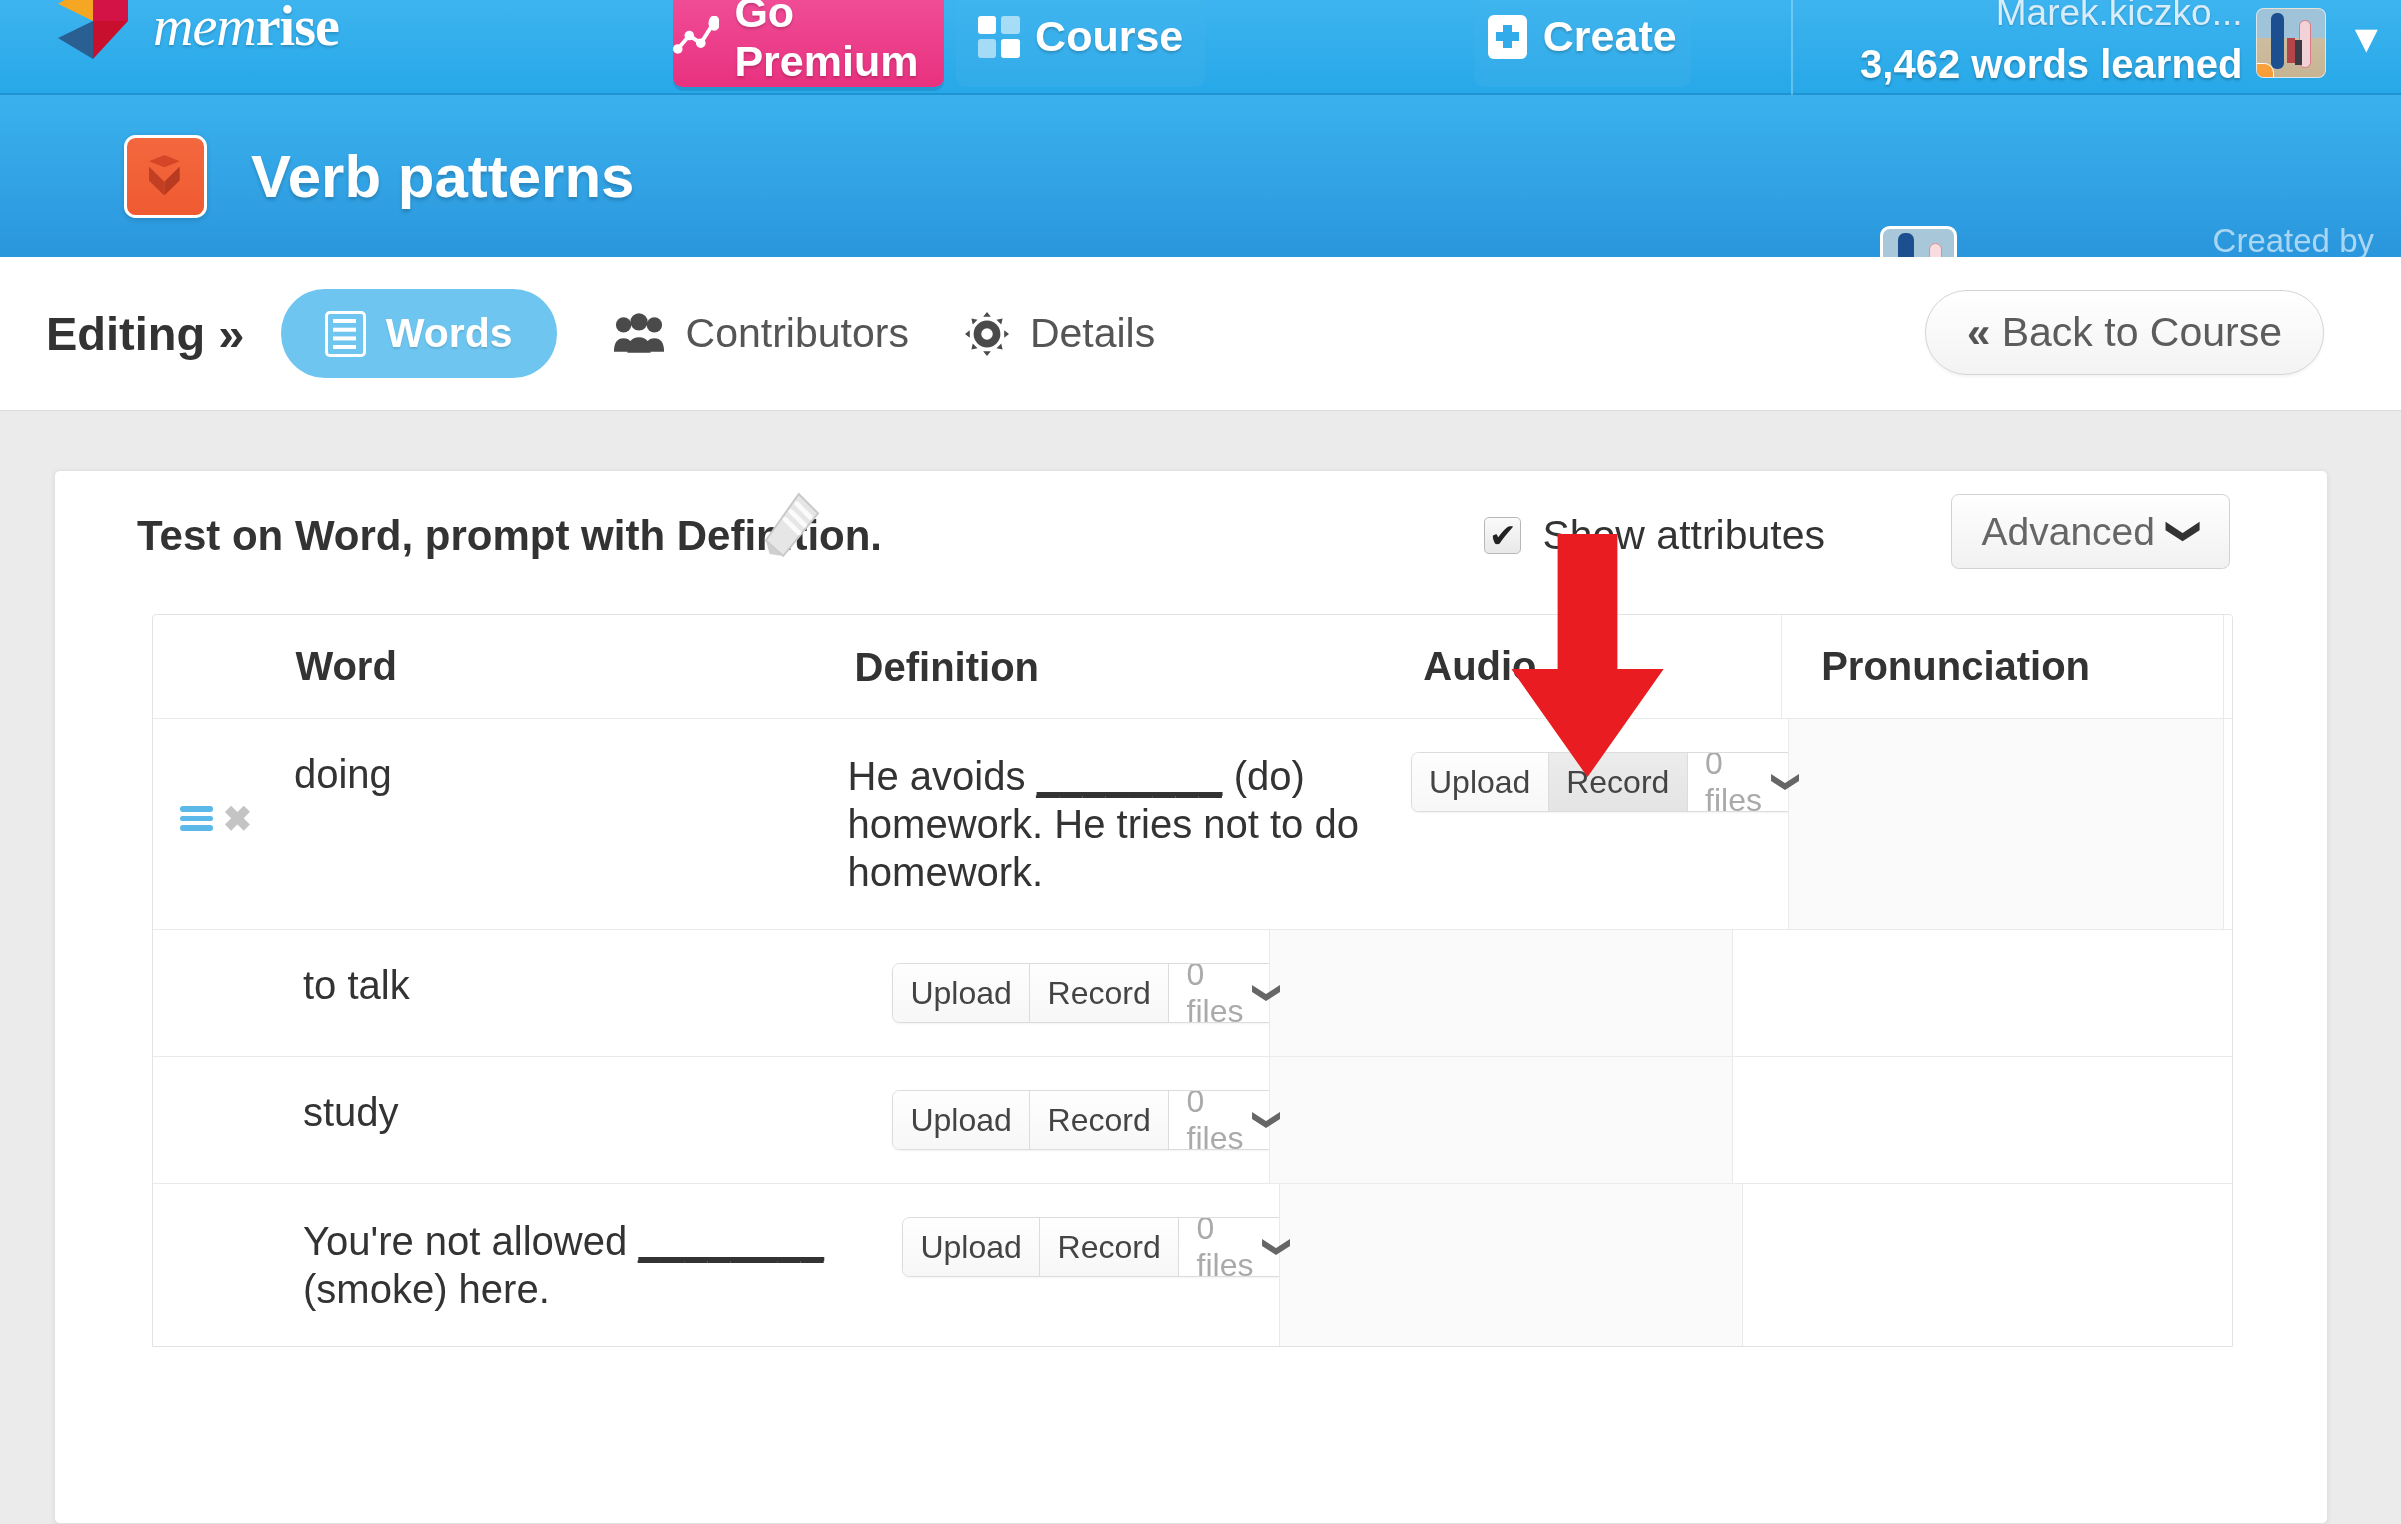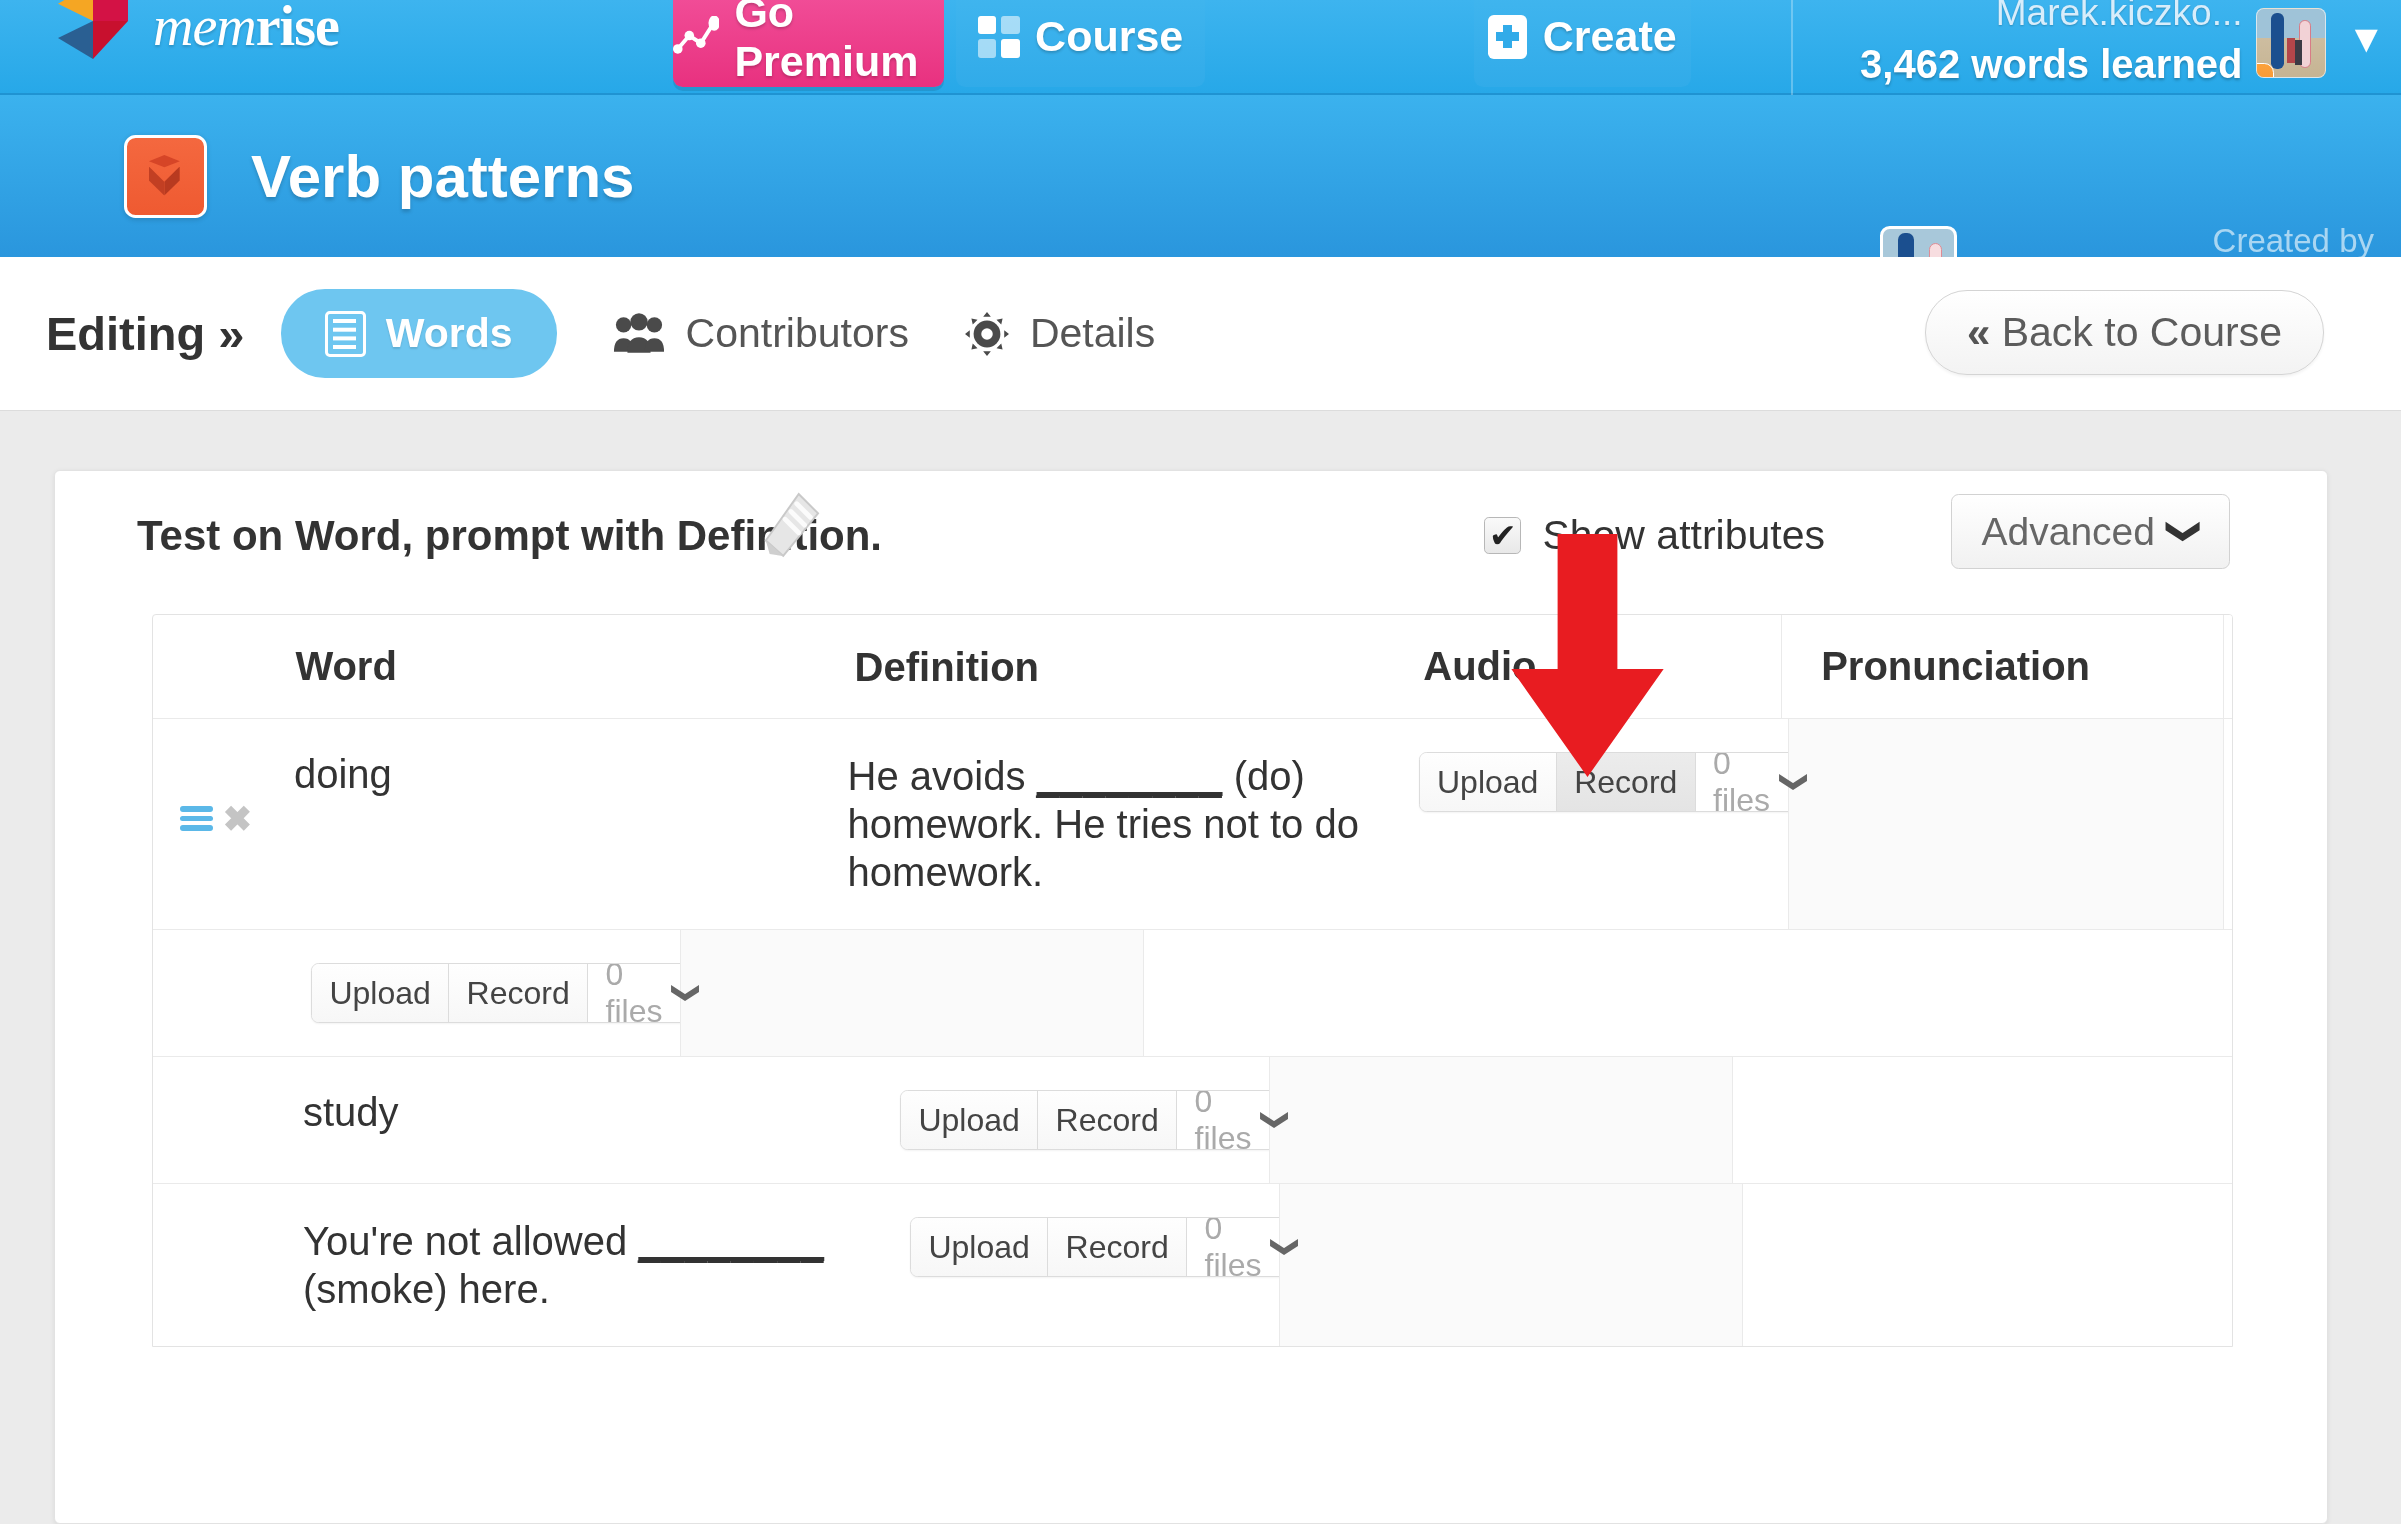--- a/index.html
+++ b/index.html
@@ -197,21 +197,20 @@
   .rowhandles { position:absolute; left:27px; top:85px; display:flex; align-items:center; gap:9.7px; }
   .hamb { width:33px; height:25px; position:relative; }
   .hamb i { position:absolute; left:0; width:33px; height:5.8px; background:#5bb8e8; border-radius:2.9px; }
   .hamb i:nth-child(1){top:0}.hamb i:nth-child(2){top:9.7px}.hamb i:nth-child(3){top:19.3px}
   .xmark { font-size:35px; color:#c4c4c4; font-weight:bold; line-height:29px; }
 
   .audiogrp {
     display:inline-flex; align-items:stretch; height:60px;
     border:1px solid #dcdcdc; border-radius:7.7px; overflow:hidden; background:#fff;
     box-shadow: 0 1px 1.9px rgba(0,0,0,.05);
-    margin-left: 8px;
   }
   .ab { display:flex; align-items:center; padding:0 17.4px; font-size:32px; color:#444; cursor:pointer;
         background: linear-gradient(180deg,#fefefe,#f7f7f7); }
   .ab + .ab { border-left:1px solid #dcdcdc; }
   .ab.hot { background: linear-gradient(180deg,#ececec,#e4e4e4); }
   .ab.files { color:#aaa; gap:13.5px; background:#fff; }
   .ab.files .cv { color:#666; font-size:27px; font-weight:bold; }
 
   .blank { text-decoration: underline; letter-spacing: 1px; }
 
@@ -410,20 +409,21 @@
                   <span class="cv" style="transform:rotate(90deg);display:inline-block">❯</span>
                 </span>
             </span>
           </div>
           <div class="tc c-pron"></div>
           <div class="tc c-edge"></div>
         </div>
 
         <div class="trow">
           <div class="tc c-handle"></div>
+          <div class="tc c-word">to talk</div>
           <div class="tc c-audio">
             <span class="audiogrp">
               <span class="ab">Upload</span>
               <span class="ab">Record</span>
               <span class="ab files">
                   <span>0 files</span>
                   <span class="cv" style="transform:rotate(90deg);display:inline-block">❯</span>
                 </span>
             </span>
           </div>

